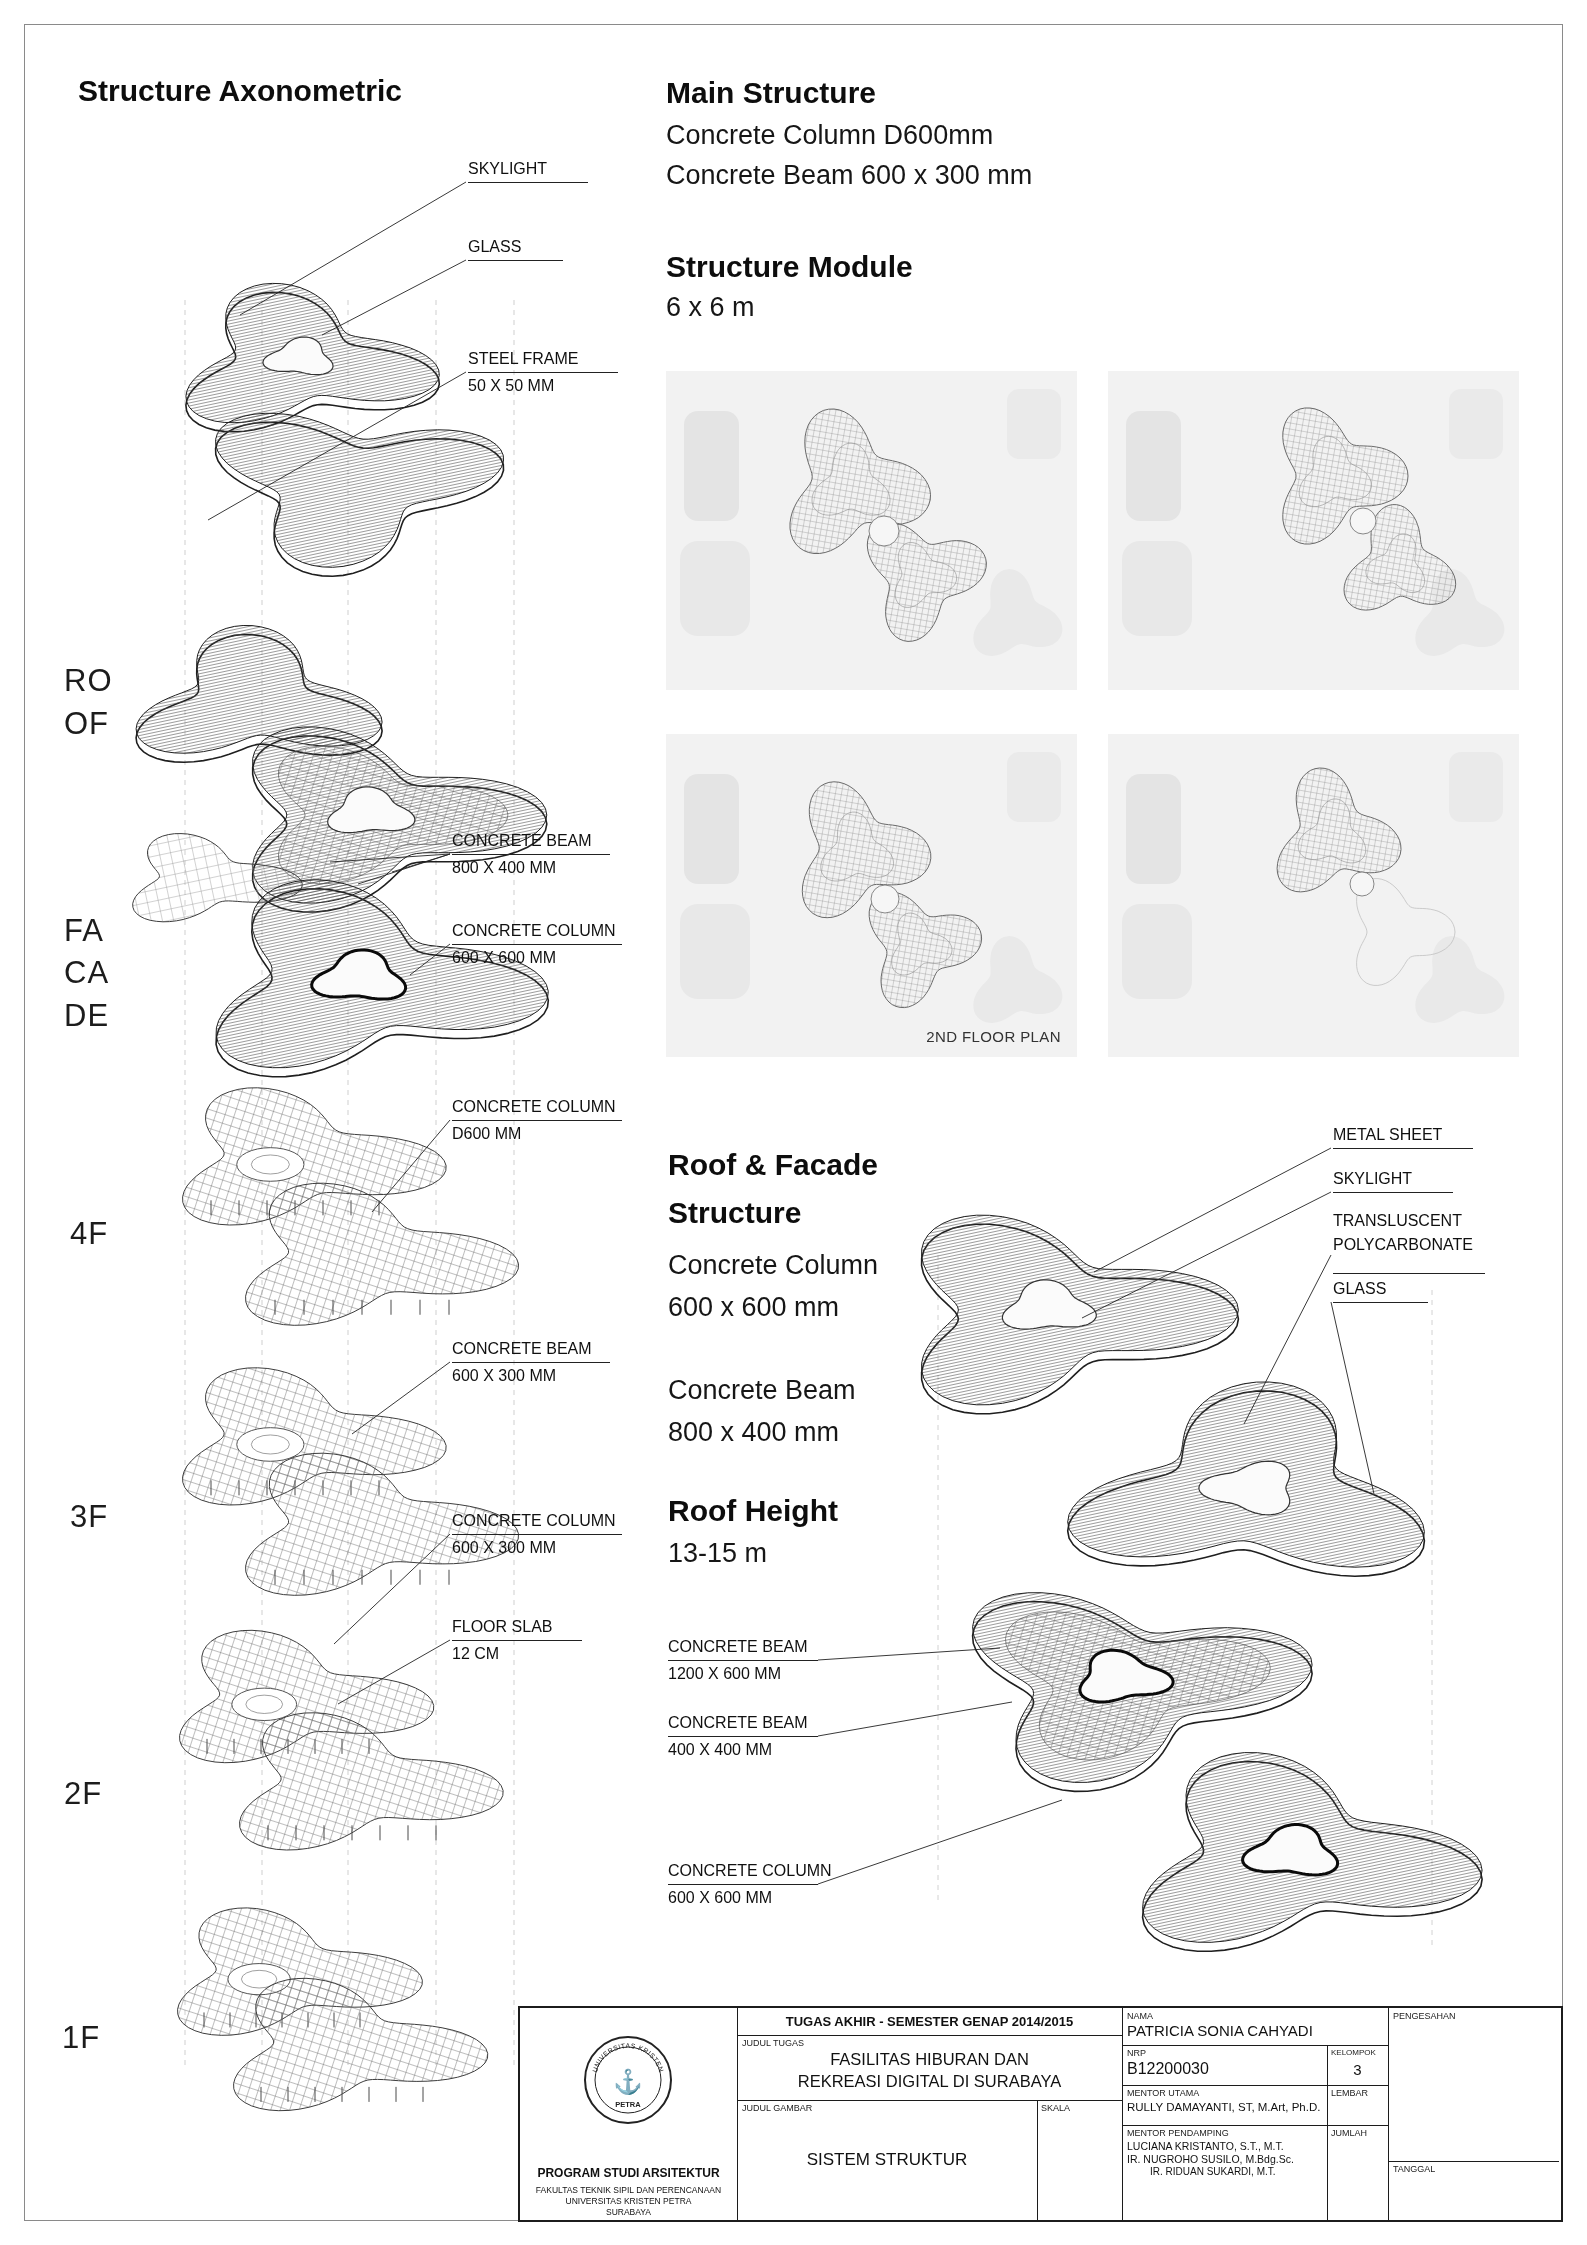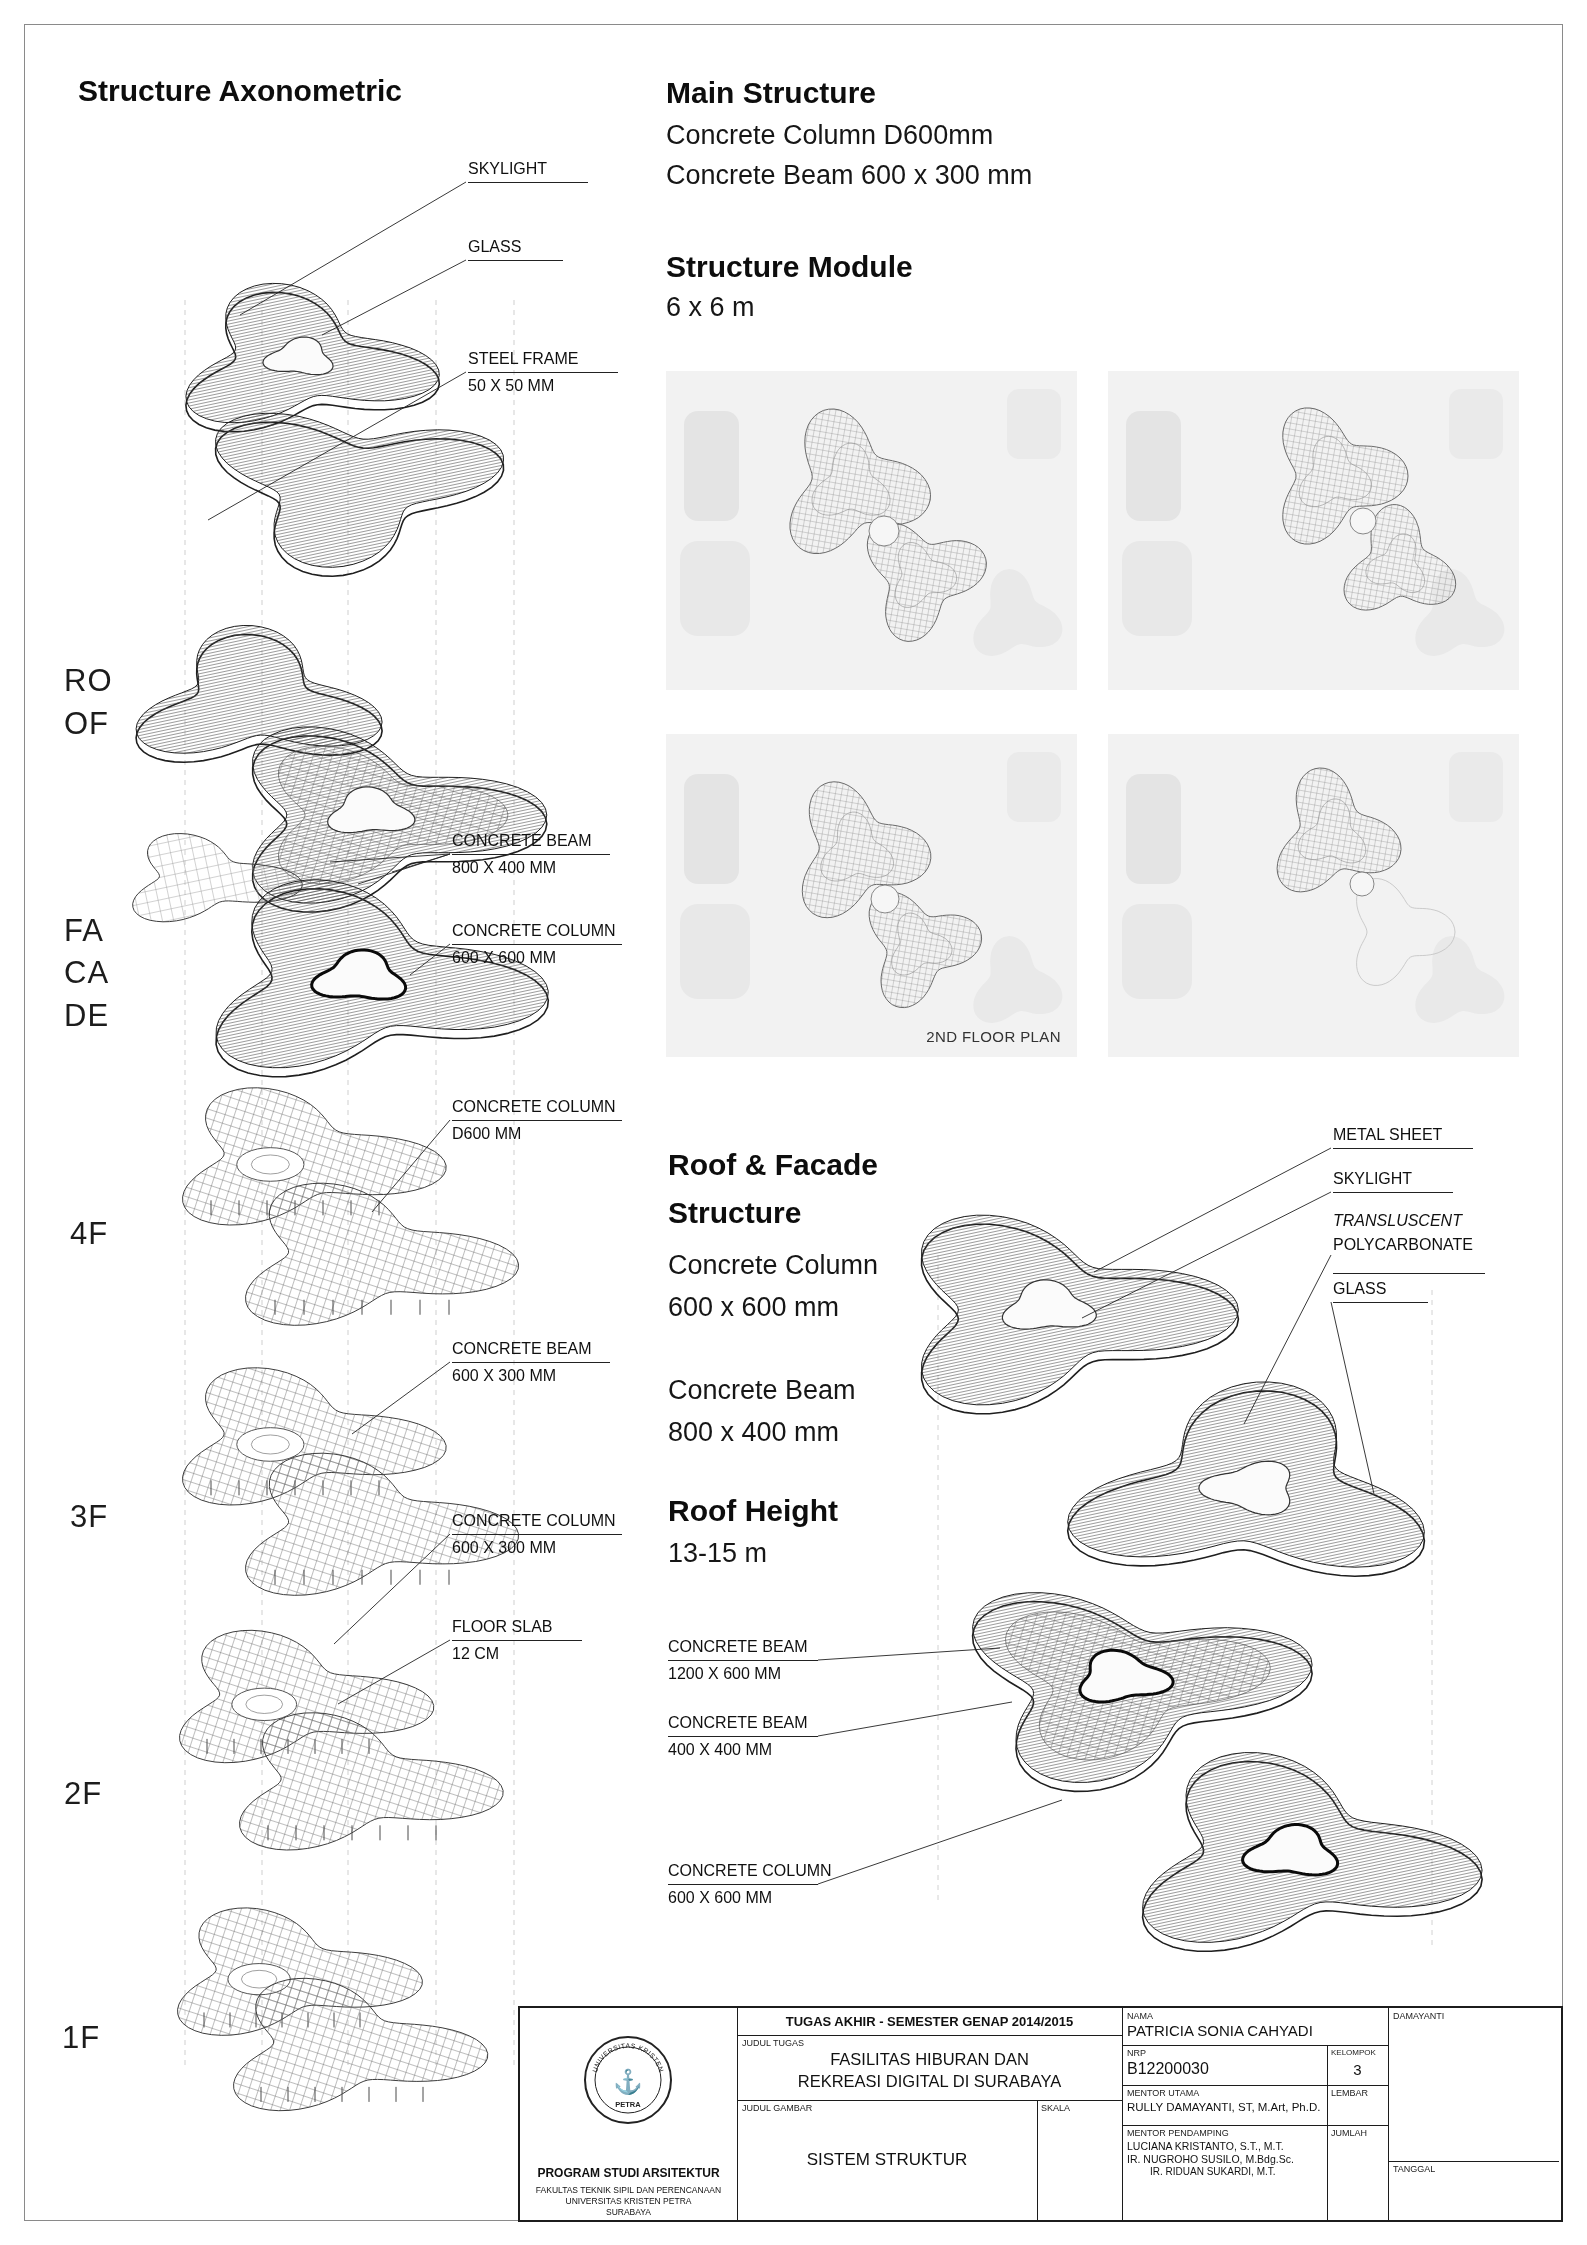--- a/index.html
+++ b/index.html
@@ -6,21 +6,21 @@
   .page{position:relative;width:1587px;height:2245px;background:#fff;margin:0 auto;
         font-family:"Liberation Sans",sans-serif;color:#111;overflow:hidden;}
   .sheet-border{position:absolute;left:24px;top:24px;right:24px;bottom:24px;
         border:1.6px solid #8a8a8a;z-index:1;}
   .hd{position:absolute;font-weight:700;font-size:30px;color:#0d0d0d;z-index:6;white-space:nowrap;}
   .bd{position:absolute;font-size:27px;color:#161616;z-index:6;white-space:nowrap;}
   .floor{position:absolute;font-size:31px;color:#1c1c1c;z-index:6;letter-spacing:1px;}
   .anno{position:absolute;font-size:16px;line-height:1.35;color:#101010;z-index:6;}
   .anno .anno-l{border-bottom:1.3px solid #222;padding-bottom:2px;white-space:nowrap;}
   .anno .anno-s{padding-top:2px;white-space:nowrap;}
-  .anno.u-sub .anno-l{border-bottom:none;padding-bottom:0;font-style:italic;}
+  .anno.u-sub .anno-l{border-bottom:none;padding-bottom:0;}
   .anno.u-sub .anno-s{border-bottom:1.3px solid #222;padding-bottom:18px;}
   #draw{position:absolute;left:0;top:0;z-index:4;pointer-events:none;}
   .plan{position:absolute;z-index:5;}
   .plan-label{position:absolute;right:16px;bottom:12px;font-size:15px;color:#333;
         letter-spacing:.4px;white-space:nowrap;}
   
   .tb{position:absolute;left:518px;top:2006px;width:1041px;height:212px;
       border:2px solid #1c1c1c;background:#fff;z-index:7;}
   .tb .vline{position:absolute;width:0;border-left:1.3px solid #1c1c1c;}
   .tb .hline{position:absolute;height:0;border-top:1.3px solid #1c1c1c;}
@@ -354,16 +354,16 @@
     <div class="tl" style="left:811px;top:40px;font-size:8px">KELOMPOK</div>
     <div class="tbtxt ctr" style="left:807px;top:53px;width:61px;font-size:15px">3</div>
     <div class="tl" style="left:607px;top:80px">MENTOR UTAMA</div>
     <div class="tbtxt" style="left:607px;top:93px;font-size:11.5px">RULLY DAMAYANTI, ST, M.Art, Ph.D.</div>
     <div class="tl" style="left:811px;top:80px">LEMBAR</div>
     <div class="tl" style="left:607px;top:120px">MENTOR PENDAMPING</div>
     <div class="tbtxt" style="left:607px;top:132px;font-size:10.5px">LUCIANA KRISTANTO, S.T., M.T.</div>
     <div class="tbtxt" style="left:607px;top:145px;font-size:10.5px">IR. NUGROHO SUSILO, M.Bdg.Sc.</div>
     <div class="tbtxt" style="left:630px;top:158px;font-size:10px">IR. RIDUAN SUKARDI, M.T.</div>
     <div class="tl" style="left:811px;top:120px">JUMLAH</div>
-    <div class="tl" style="left:873px;top:3px">DAMAYANTI</div>
+    <div class="tl" style="left:873px;top:3px">PENGESAHAN</div>
     <div class="tl" style="left:873px;top:156px">TANGGAL</div>
   </div>
 </div>
 
 </body></html>

